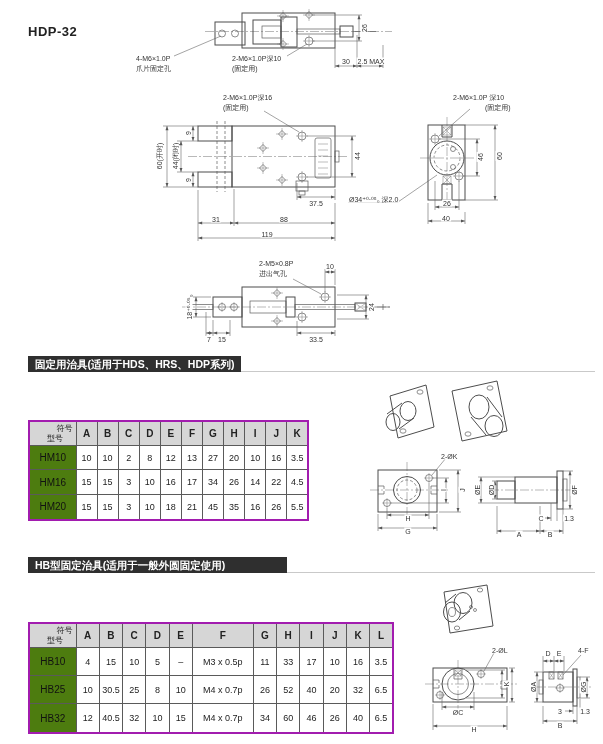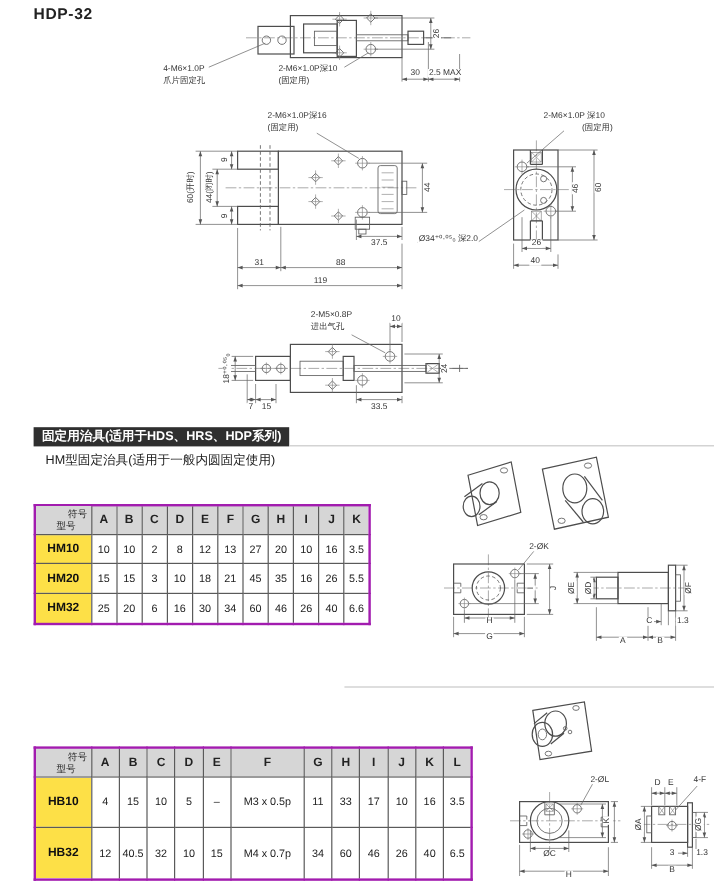--- a/index.html
+++ b/index.html
@@ -1,18 +1,18 @@
 <!DOCTYPE html>
 <html style="--bar-bg: #2f2f2f; --bar-fg: #ffffff; --th-bg: #d6d6d6;"><head>
 <meta charset="utf-8">
 <style>
   html,body{margin:0;padding:0;background:#fff}
   .page{position:relative;width:603px;height:744px;background:#fff;overflow:hidden;
         font-family:"Liberation Sans","DejaVu Sans",sans-serif;color:#222}
-  .title{position:absolute;left:28px;top:4px;font-size:13px;font-weight:bold;letter-spacing:.5px;color:#222}
+  .title{position:absolute;left:28px;top:24px;font-size:13px;font-weight:bold;letter-spacing:.5px;color:#222}
   svg.art{position:absolute;left:0;top:0}
   svg .o{stroke:#4d4d4d;fill:none;stroke-width:1}
   svg .i{stroke:#5d5d5d;fill:none;stroke-width:.7}
   svg .h{stroke:#7a7a7a;fill:none;stroke-width:.5}
   svg .d{stroke:#666;fill:none;stroke-width:.6}
   svg .c{stroke:#8a8a8a;fill:none;stroke-width:.6;stroke-dasharray:9 2 2 2}
   svg .dash{stroke-dasharray:3 2}
   .ann-layer{position:absolute;left:0;top:0;width:603px;height:744px}
   .ann{position:absolute;font-size:7px;line-height:1;color:#333;white-space:nowrap;
        background:#fff;padding:0 1px;transform:translate(-50%,-50%)}
@@ -26,21 +26,21 @@
   .rule{position:absolute;height:1px;background:#c9c9c9}
   .rule1{left:241px;top:371px;width:354px}
   .rule2{left:287px;top:572px;width:308px}
   .subtitle{position:absolute;left:38px;top:377px;font-size:10.5px;color:#1a1a1a;white-space:nowrap}
   .tbl{position:absolute}
   #hm-table{left:28px;top:420px;width:281px;height:101px}
   #hb-table{left:28px;top:622px;width:366px;height:112px}
   .tbl table{border-collapse:collapse;table-layout:fixed;width:100%;height:100%;border:2px solid #a21caf}
   .tbl th,.tbl td{border:1px solid #5a5a5a;text-align:center;vertical-align:middle;padding:0;overflow:hidden}
   .tbl thead th{background:var(--th-bg,#d6d6d6);font-size:10px;font-weight:bold;height:23px}
-  .tbl tbody th{font-size:10px;font-weight:bold;background:#fde047;color:#111}
+  .tbl tbody th{font-size:10px;font-weight:normal;background:#4d7c0f;color:#111}
   .tbl td{font-size:9px;color:#222;background:#fff}
   #hm-table col.model,#hb-table col.model{width:47px}
   #hb-table col.c-F{width:61px}
   .corner{position:relative;background-color:var(--th-bg,#d6d6d6);
           background-image:linear-gradient(to bottom right,transparent 49%,#555 49%,#555 51%,transparent 51%)}
   .corner .ct{position:absolute;top:1px;right:3px;font-size:8px;font-weight:normal}
   .corner .cb{position:absolute;bottom:1px;left:17px;font-size:8px;font-weight:normal}
 </style>
 </head>
 <body>
@@ -453,21 +453,20 @@
       <span class="ann rot" style="left: 583px; top: 687px;">ØG</span>
       <span class="ann" style="left: 560px; top: 711px;">3</span>
       <span class="ann" style="left: 585px; top: 711px;">1.3</span>
       <span class="ann" style="left: 560px; top: 725px;">B</span>
     </div>
 
   <div class="bar bar1">
     <span>固定用治具(适用于HDS、HRS、HDP系列)</span>
   </div>
   <div class="rule rule1"></div>
-  <div class="subtitle">HM型固定治具(适用于一般内圆固定使用)</div>
   <div class="tbl" id="hm-table">
       <table>
         <colgroup>
           <col class="model">
           <col class="c-A">
           <col class="c-B">
           <col class="c-C">
           <col class="c-D">
           <col class="c-E">
           <col class="c-F">
@@ -505,51 +504,54 @@
             <td>8</td>
             <td>12</td>
             <td>13</td>
             <td>27</td>
             <td>20</td>
             <td>10</td>
             <td>16</td>
             <td>3.5</td>
           </tr>
           <tr>
+            <th>HM16</th>
+            <td>15</td>
+            <td>15</td>
+            <td>3</td>
+            <td>10</td>
+            <td>16</td>
+            <td>17</td>
+            <td>34</td>
+            <td>26</td>
+            <td>14</td>
+            <td>22</td>
+            <td>4.5</td>
+          </tr>
+          <tr>
             <th>HM20</th>
             <td>15</td>
             <td>15</td>
             <td>3</td>
             <td>10</td>
             <td>18</td>
             <td>21</td>
             <td>45</td>
             <td>35</td>
             <td>16</td>
             <td>26</td>
             <td>5.5</td>
           </tr>
-          <tr>
-            <th>HM32</th>
-            <td>25</td>
-            <td>20</td>
-            <td>6</td>
-            <td>16</td>
-            <td>30</td>
-            <td>34</td>
-            <td>60</td>
-            <td>46</td>
-            <td>26</td>
-            <td>40</td>
-            <td>6.6</td>
-          </tr>
         </tbody>
       </table>
     </div>
 
+  <div class="bar bar2">
+    <span>HB型固定治具(适用于一般外圆固定使用)</span>
+  </div>
   <div class="rule rule2"></div>
   <div class="tbl" id="hb-table">
       <table>
         <colgroup>
           <col class="model">
           <col class="c-A">
           <col class="c-B">
           <col class="c-C">
           <col class="c-D">
           <col class="c-E">
@@ -591,20 +593,35 @@
             <td>–</td>
             <td>M3 x 0.5p</td>
             <td>11</td>
             <td>33</td>
             <td>17</td>
             <td>10</td>
             <td>16</td>
             <td>3.5</td>
           </tr>
           <tr>
+            <th>HB25</th>
+            <td>10</td>
+            <td>30.5</td>
+            <td>25</td>
+            <td>8</td>
+            <td>10</td>
+            <td>M4 x 0.7p</td>
+            <td>26</td>
+            <td>52</td>
+            <td>40</td>
+            <td>20</td>
+            <td>32</td>
+            <td>6.5</td>
+          </tr>
+          <tr>
             <th>HB32</th>
             <td>12</td>
             <td>40.5</td>
             <td>32</td>
             <td>10</td>
             <td>15</td>
             <td>M4 x 0.7p</td>
             <td>34</td>
             <td>60</td>
             <td>46</td>

